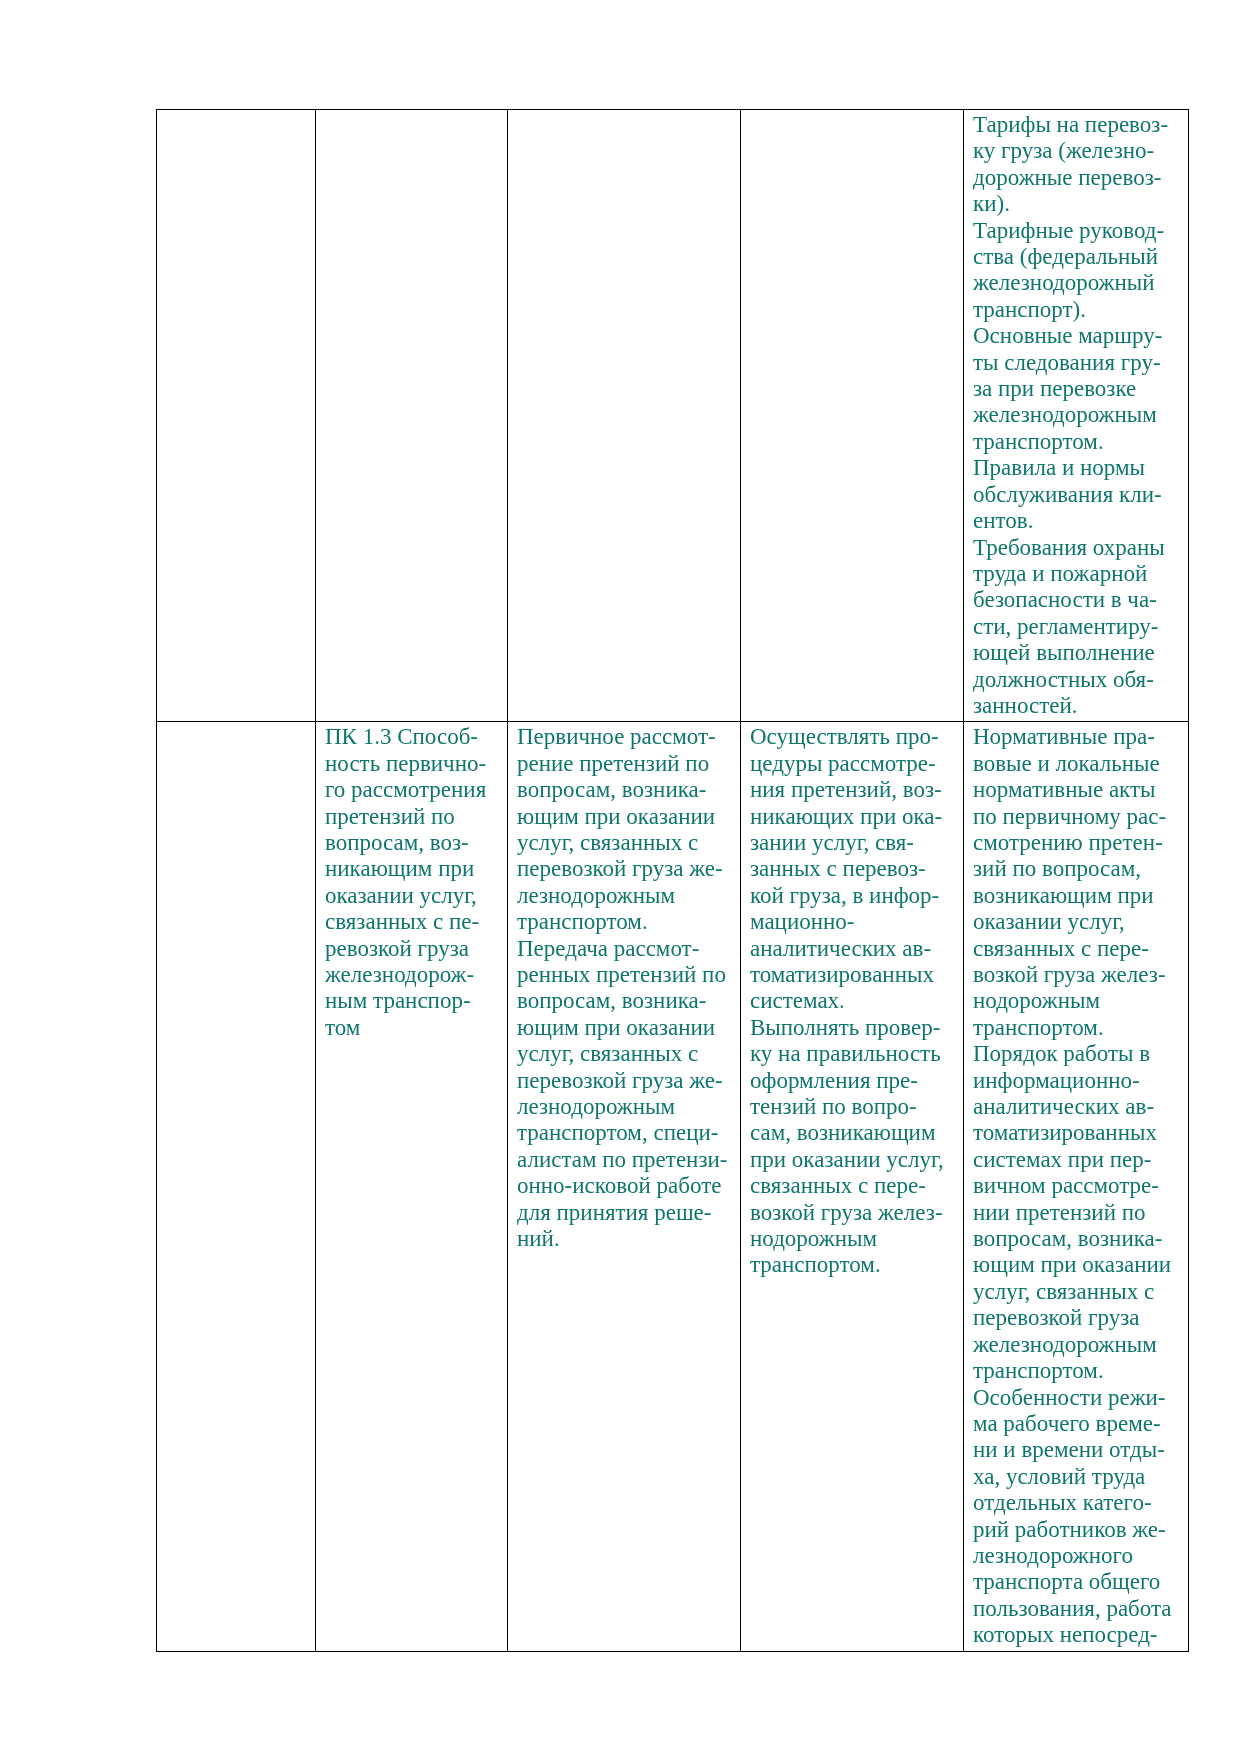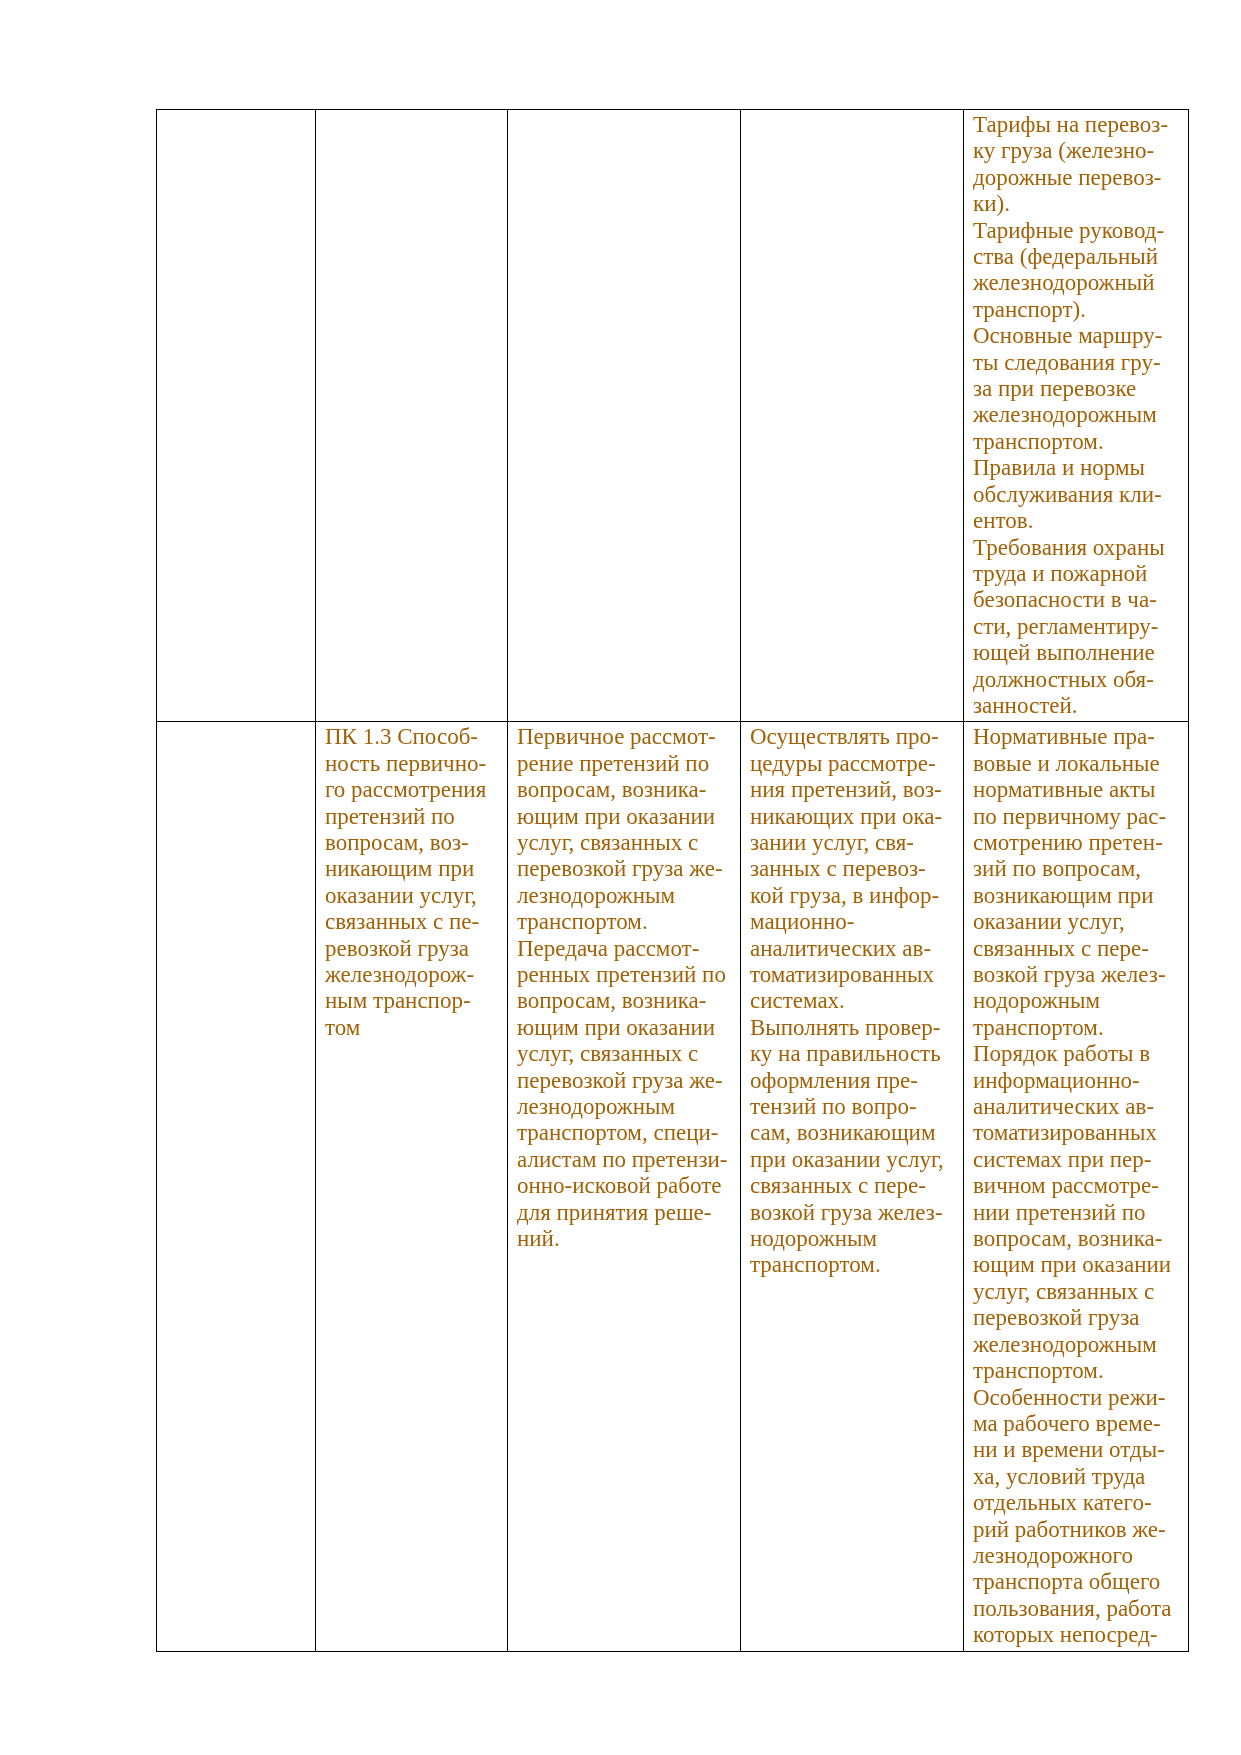--- a/index.html
+++ b/index.html
@@ -24,21 +24,21 @@
     width: 1032px;
   }
   table.doc-table td {
     border: 1px solid #000000;
     vertical-align: top;
     padding: 2px 5px 2px 9px;
     font-size: 23px;
     line-height: 26.4px;
     white-space: pre;
     overflow: hidden;
-    color: #a16207;
+    color: #0f766e;
   }
   col.c1 { width: 159px; }
   col.c2 { width: 192px; }
   col.c3 { width: 233px; }
   col.c4 { width: 223px; }
   col.c5 { width: 225px; }
   tr.r1 { height: 606px; }
   tr.r2 { height: 926px; }
 </style>
 </head>

